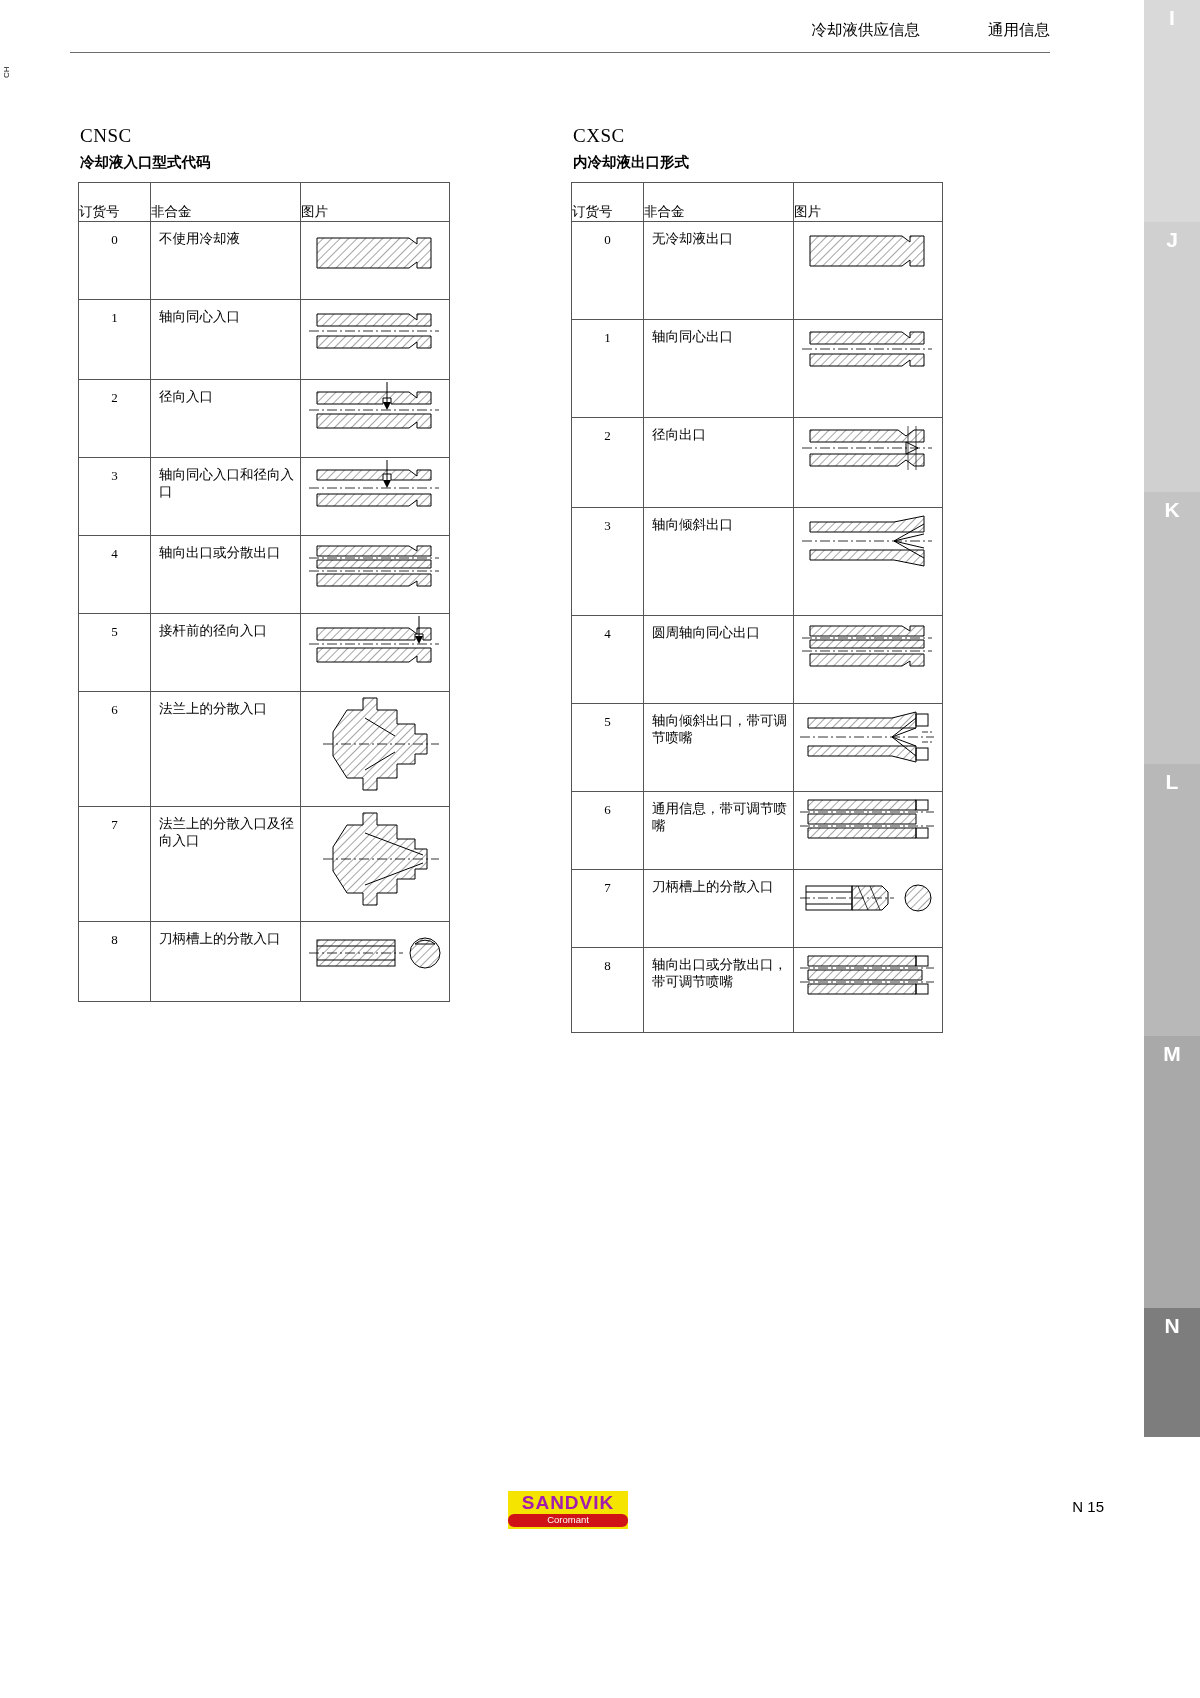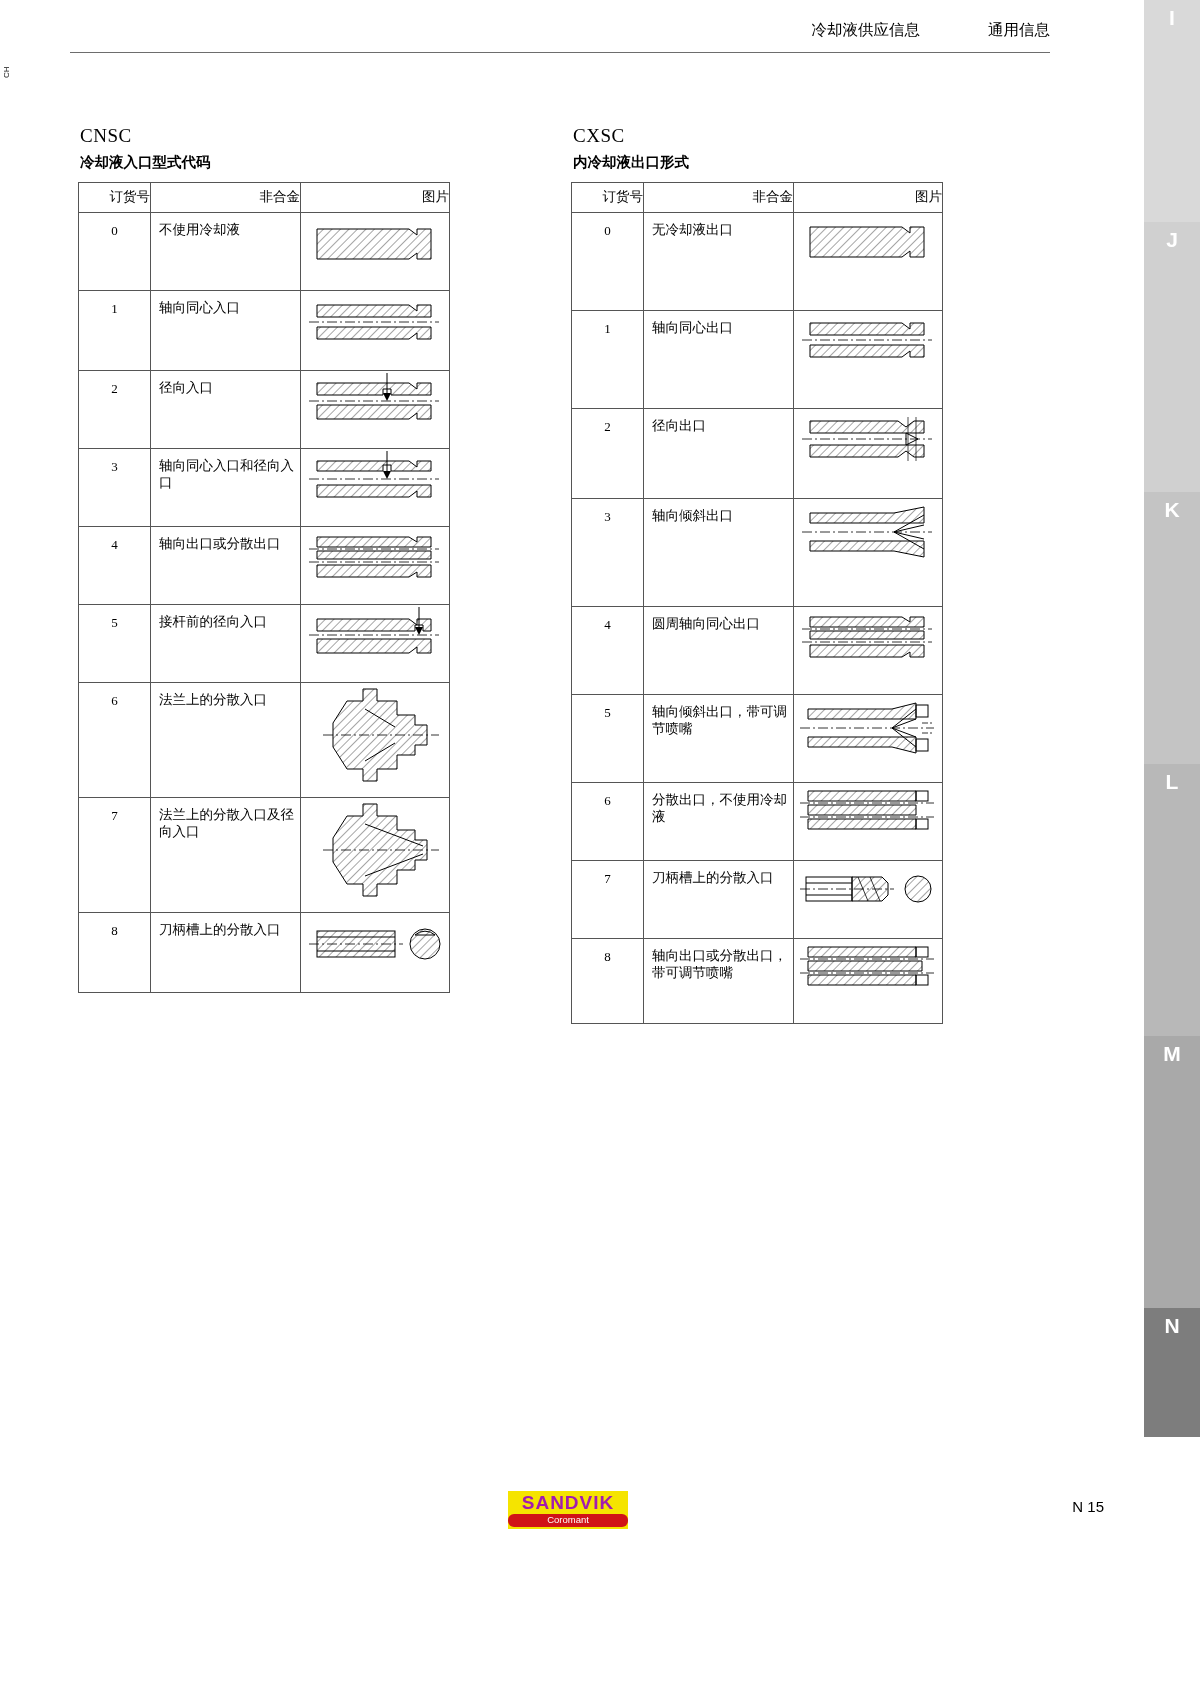--- a/index.html
+++ b/index.html
@@ -53,22 +53,22 @@
   }
   
   table.spec {
     border-collapse:collapse; width:371px;
     table-layout:fixed;
   }
   table.spec th, table.spec td {
     border:1px solid #555; vertical-align:top;
   }
   table.spec th {
-    font-weight:normal; font-size:13.5px; text-align:right;
-    height:30px; padding:5px 0 0 0;
+    font-weight:normal; font-size:13.5px; text-align:left;
+    height:30px; padding:20px 0 0 0;
   }
   col.c1 { width:72px; }
   col.c2 { width:150px; }
   col.c3 { width:149px; }
   td.num { text-align:center; font-size:13px; padding-top:10px; }
   td.desc { font-size:13.5px; padding:9px 6px 6px 8px; line-height:1.25; }
   td.pic  { padding:0; }
   .pic-wrap {
     width:100%; height:100%;
     display:flex; align-items:center; justify-content:center;
@@ -407,21 +407,21 @@
               <rect x="120" y="44" width="12" height="12" fill="none" stroke="#000" stroke-width="1"></rect>
               <line x1="126" y1="28" x2="138" y2="28" stroke="#000" stroke-width="0.8" stroke-dasharray="6,2,2,2"></line>
               <line x1="126" y1="38" x2="138" y2="38" stroke="#000" stroke-width="0.8" stroke-dasharray="6,2,2,2"></line>
             </svg>
           </div>
         </td>
       </tr>
 
       <tr style="height:78px;">
         <td class="num">6</td>
-        <td class="desc">分散出口，不使用冷却液</td>
+        <td class="desc">通用信息，带可调节喷嘴</td>
         <td class="pic">
           <div class="pic-wrap">
             <svg width="145" height="58" viewBox="0 0 145 58">
               <path d="M12 8 L120 8 L120 18 L12 18 Z" fill="url(#h1)" stroke="#000" stroke-width="1"></path>
               <path d="M12 22 L120 22 L120 32 L12 32 Z" fill="url(#h1)" stroke="#000" stroke-width="1"></path>
               <path d="M12 36 L120 36 L120 46 L12 46 Z" fill="url(#h1)" stroke="#000" stroke-width="1"></path>
               <line x1="4" y1="20" x2="138" y2="20" stroke="#000" stroke-width="0.8" stroke-dasharray="10,3,2,3"></line>
               <line x1="4" y1="34" x2="138" y2="34" stroke="#000" stroke-width="0.8" stroke-dasharray="10,3,2,3"></line>
               <rect x="120" y="8" width="12" height="10" fill="none" stroke="#000" stroke-width="1"></rect>
               <rect x="120" y="36" width="12" height="10" fill="none" stroke="#000" stroke-width="1"></rect>

